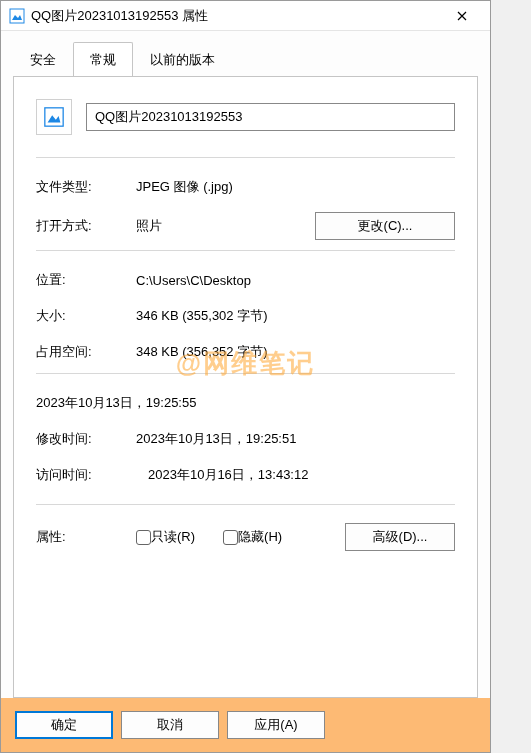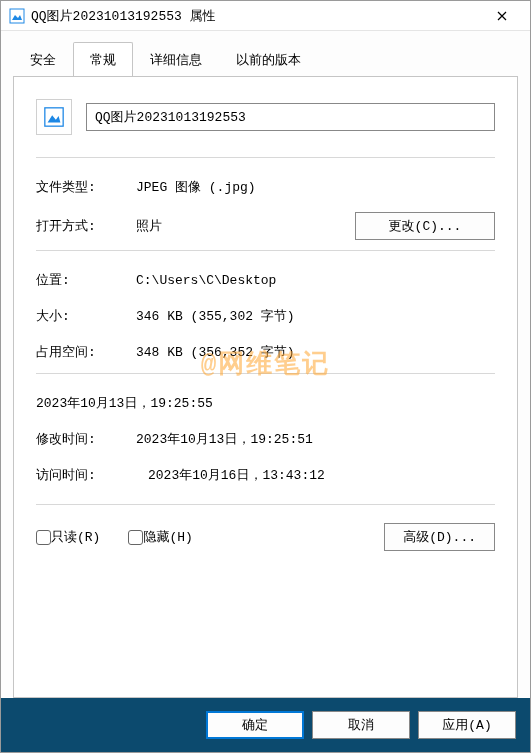--- a/index.html
+++ b/index.html
@@ -3,28 +3,27 @@
 <meta charset="utf-8">
 <style>
   * { box-sizing: border-box; margin: 0; padding: 0; }
   body {
     font-family: "Microsoft YaHei", "Segoe UI", sans-serif;
     font-size: 13px;
     background: #f0f0f0;
     color: #000;
   }
   .window {
-    width: 531px;
+    width: 491px;
     height: 753px;
     background: #fdfdfd;
     border: 1px solid #9a9a9a;
     display: flex;
     flex-direction: column;
     position: relative;
-    font-family: Liberation Mono, monospace;
   }
   .titlebar {
     height: 30px;
     display: flex;
     align-items: center;
     padding: 0 8px;
     background: #fff;
     border-bottom: 1px solid #e5e5e5;
   }
   .title-icon {
@@ -139,24 +138,23 @@
     border: 1px solid #666;
     border-radius: 3px;
     background: #fff;
     flex-shrink: 0;
   }
 
   .buttonbar {
     height: 54px;
     display: flex;
     align-items: center;
-    justify-content: flex-end;
     padding: 0 14px;
     gap: 8px;
-    background: #0c4a6e;
+    background: #fdba74;
   }
   .buttonbar .btn { min-width: 98px; height:28px; }
   .btn.default { border: 1px solid #0078d7; box-shadow: inset 0 0 0 1px #0078d7; }
 
   .watermark {
     position: absolute;
     top: 345px;
     left: 0; right: 0;
     text-align: center;
     font-size: 26px;
@@ -182,21 +180,20 @@
     <div class="close-btn">
       <svg width="10" height="10" viewBox="0 0 10 10">
           <path d="M1 1 L9 9 M9 1 L1 9" stroke="currentColor" stroke-width="1.2"></path>
         </svg>
     </div>
   </div>
 
   <div class="tabstrip">
     <div class="tab">安全</div>
     <div class="tab active">常规</div>
-    <div class="tab">详细信息</div>
     <div class="tab">以前的版本</div>
   </div>
 
   <div class="tabpage">
 
     <div class="row" style="margin-bottom:22px; gap:14px;">
       <div class="icon-box">
         <svg viewBox="0 0 24 24" width="22" height="22">
           <rect x="2" y="2" width="20" height="20" fill="#fff" stroke="#1e88e5" stroke-width="1.4"></rect>
           <path d="M5 18 L10 10 L14 15 L17 11 L19 18 Z" fill="#1e88e5"></path>
@@ -243,20 +240,21 @@
       <span class="value">2023年10月13日，19:25:51</span>
     </div>
     <div class="row" style="margin-bottom:18px;gap:12px;">
       <span class="label">访问时间:</span>
       <span class="value">2023年10月16日，13:43:12</span>
     </div>
 
     <hr class="sep">
 
     <div class="row attr-row">
+      <span class="label">属性:</span>
       <div class="chk-wrap">
         <span class="chk"></span>
         <span>只读(R)</span>
       </div>
       <div class="chk-wrap">
         <span class="chk"></span>
         <span>隐藏(H)</span>
       </div>
       <div style="flex:1"></div>
       <button class="btn btn-adv">高级(D)...</button>

